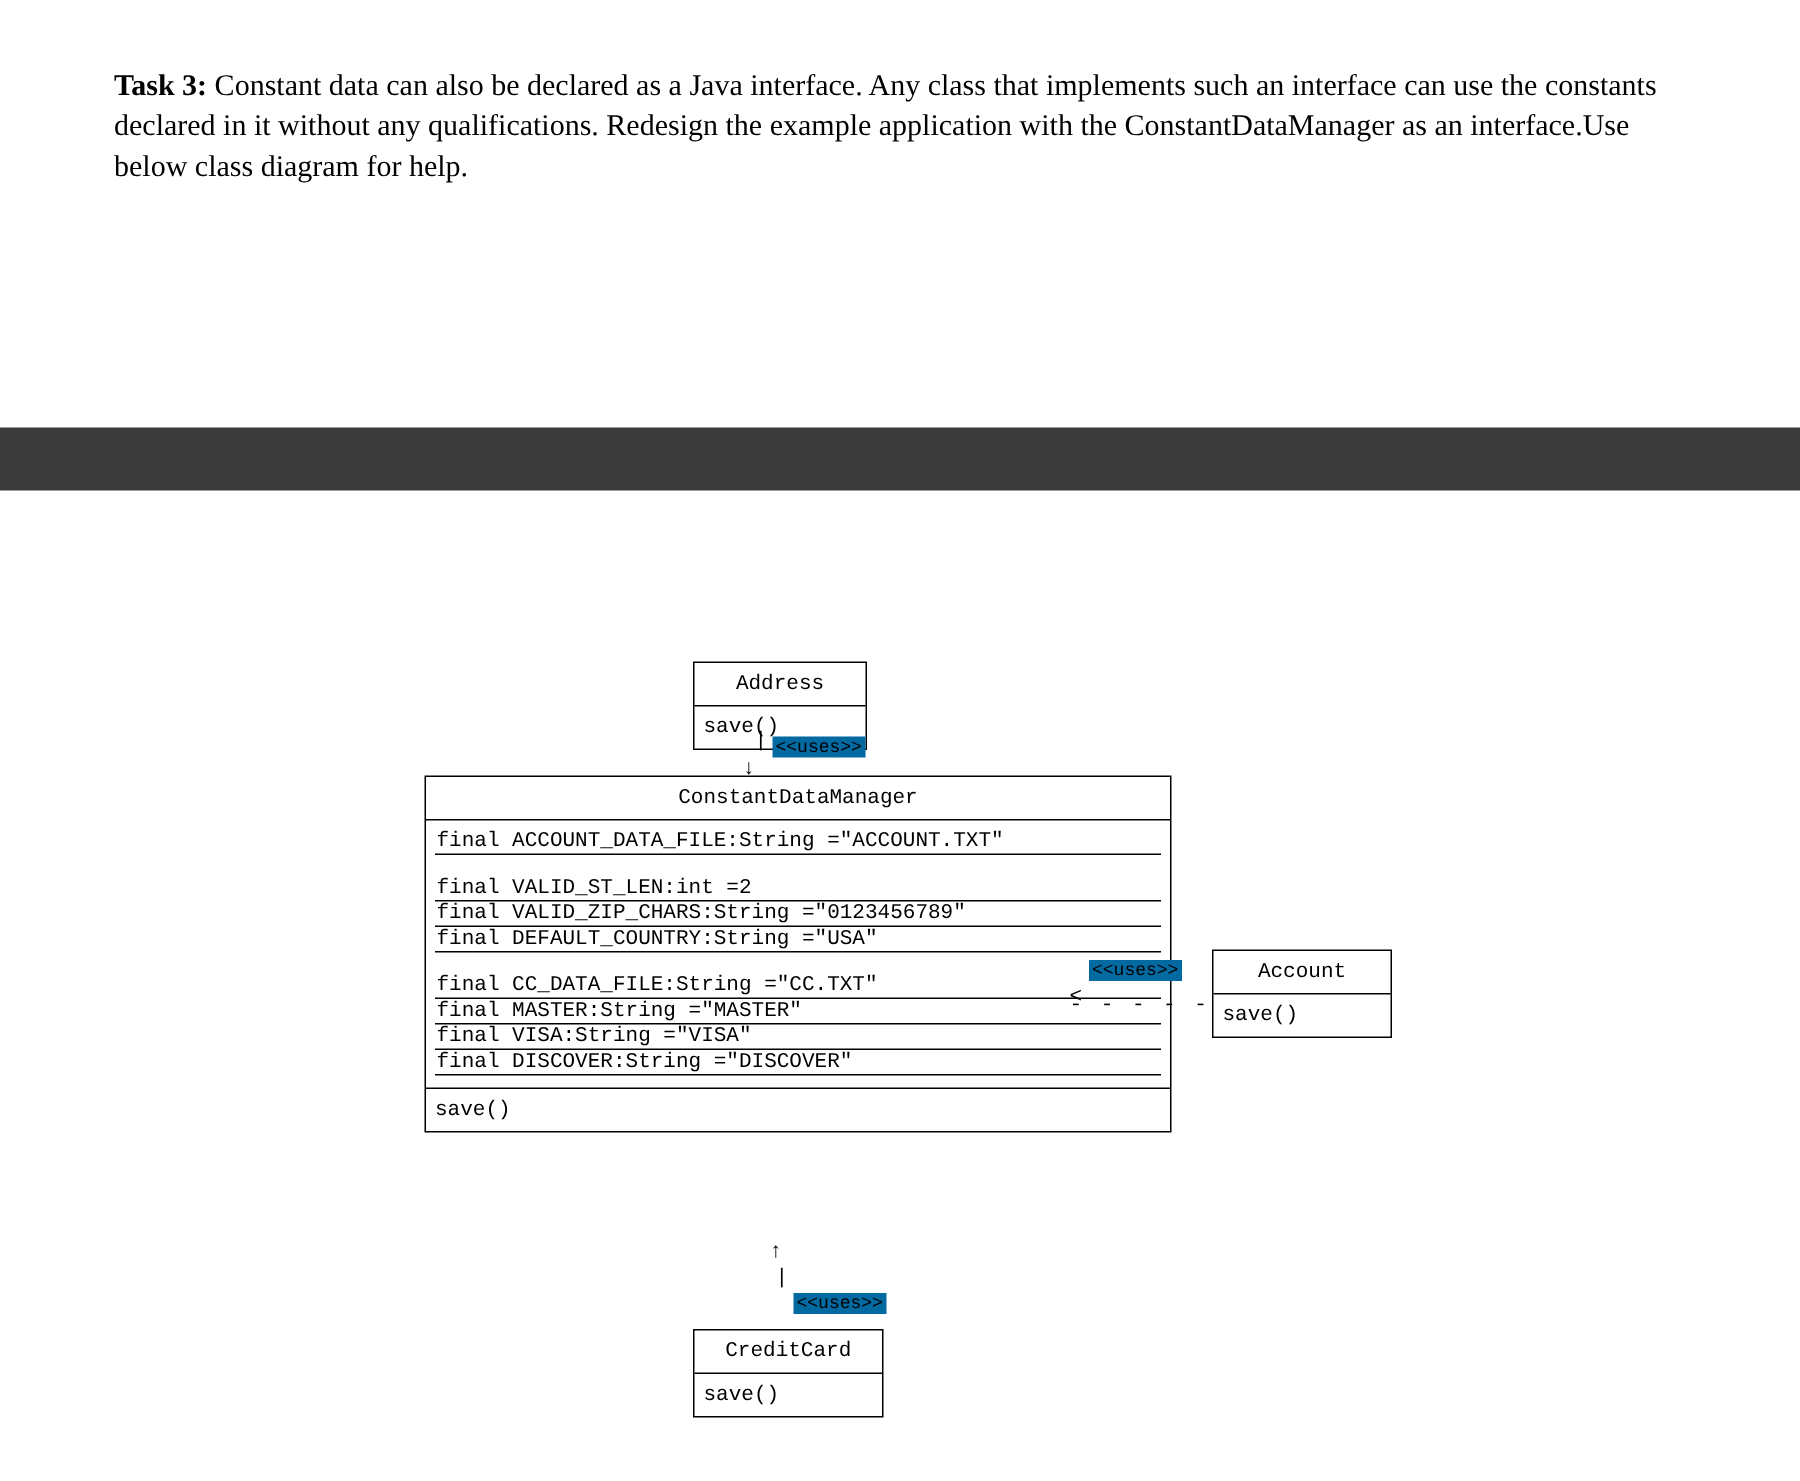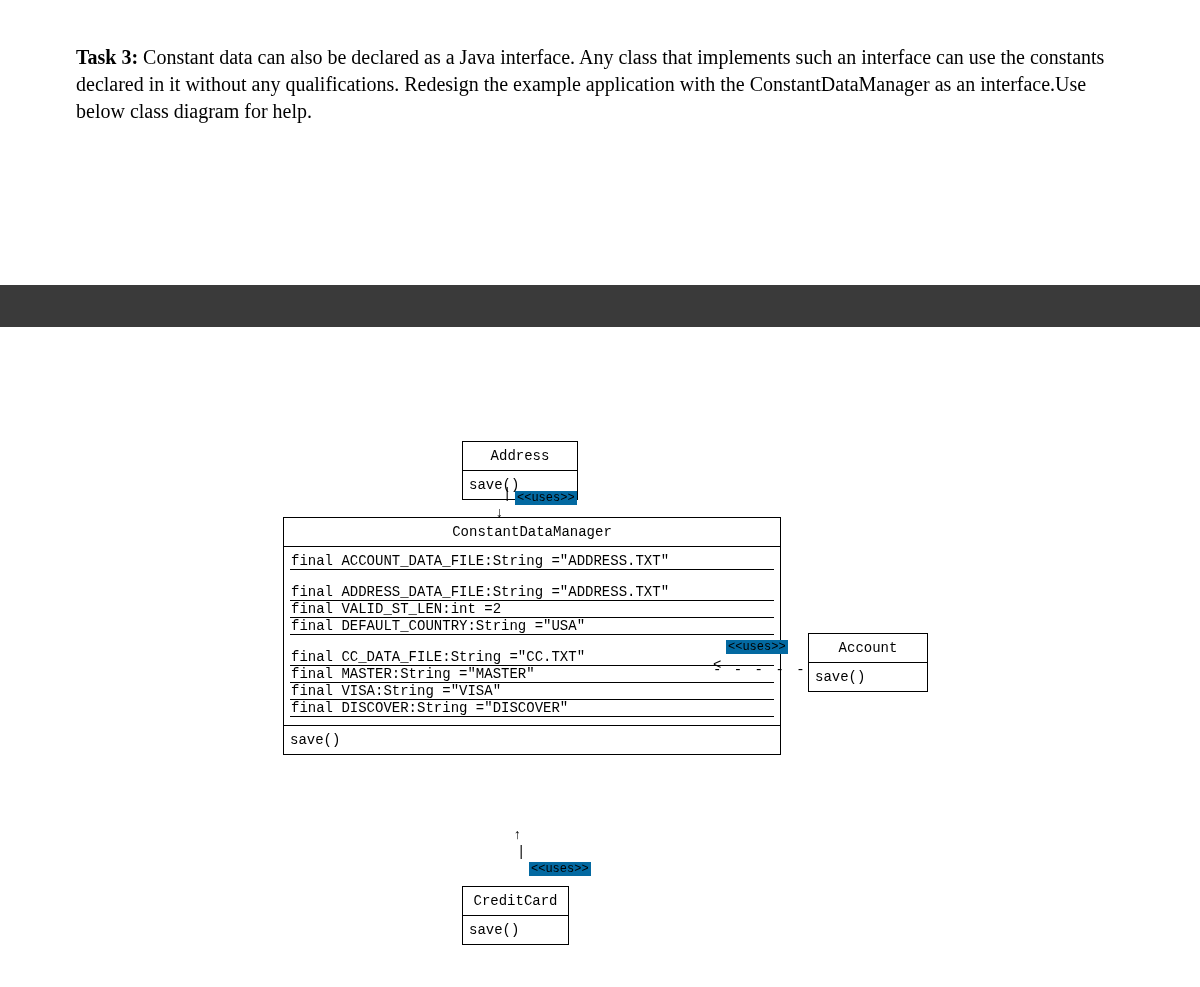--- a/index.html
+++ b/index.html
@@ -63,21 +63,21 @@
   
   #cdm-box { left: 283px; top: 190px; width: 498px; }
   #cdm-box .uml-body { padding: 6px 6px 8px 6px; }
   #cdm-save { border-top: 1px solid #000; padding: 6px 6px; }
 
   
   #account-box { left: 808px; top: 306px; width: 120px; }
   #account-box .uml-body { padding: 6px 6px; }
 
   
-  #cc-box { left: 462px; top: 559px; width: 107px; }
+  #cc-box { left: 462px; top: 559px; width: 127px; }
   #cc-box .uml-body { padding: 6px 6px; }
 
   
   .uses-label {
     position: absolute;
     font-size: 12px;
     background: #0369a1;
     padding: 0 2px;
   }
   .pipe1 { position: absolute; left: 503px; top: 159px; }
@@ -121,24 +121,24 @@
     <div class="uml-body">save()</div>
   </div>
 
   <div class="pipe1">|</div>
   <div class="uses-label uses1">&lt;&lt;uses&gt;&gt;</div>
   <div class="arrow-down">↓</div>
 
   <div id="cdm-box" class="uml-box">
     <div class="uml-name">ConstantDataManager</div>
     <div class="uml-body">
-      <div class="attr-line">final ACCOUNT_DATA_FILE:String ="ADDRESS.TXT"</div>
+      <div class="attr-line">final ACCOUNT_DATA_FILE:String ="ACCOUNT.TXT"</div>
       <div class="gap"></div>
-      <div class="attr-line">final ADDRESS_DATA_FILE:String ="ADDRESS.TXT"</div>
       <div class="attr-line">final VALID_ST_LEN:int =2</div>
+      <div class="attr-line">final VALID_ZIP_CHARS:String ="0123456789"</div>
       <div class="attr-line">final DEFAULT_COUNTRY:String ="USA"</div>
       <div class="gap"></div>
       <div class="attr-line">final CC_DATA_FILE:String ="CC.TXT"</div>
       <div class="attr-line">final MASTER:String ="MASTER"</div>
       <div class="attr-line">final VISA:String ="VISA"</div>
       <div class="attr-line">final DISCOVER:String ="DISCOVER"</div>
     </div>
     <div id="cdm-save">save()</div>
   </div>
 

